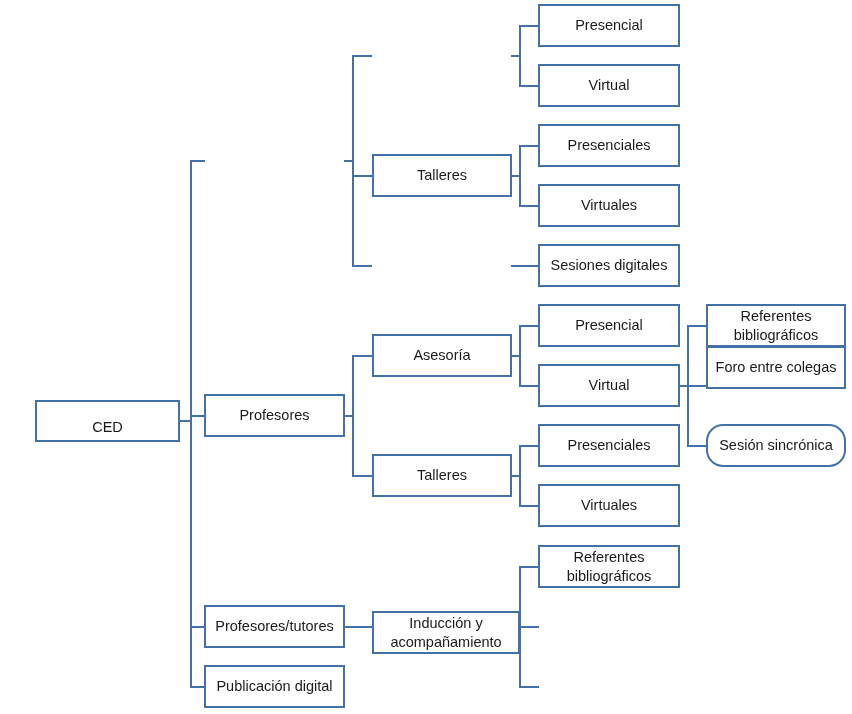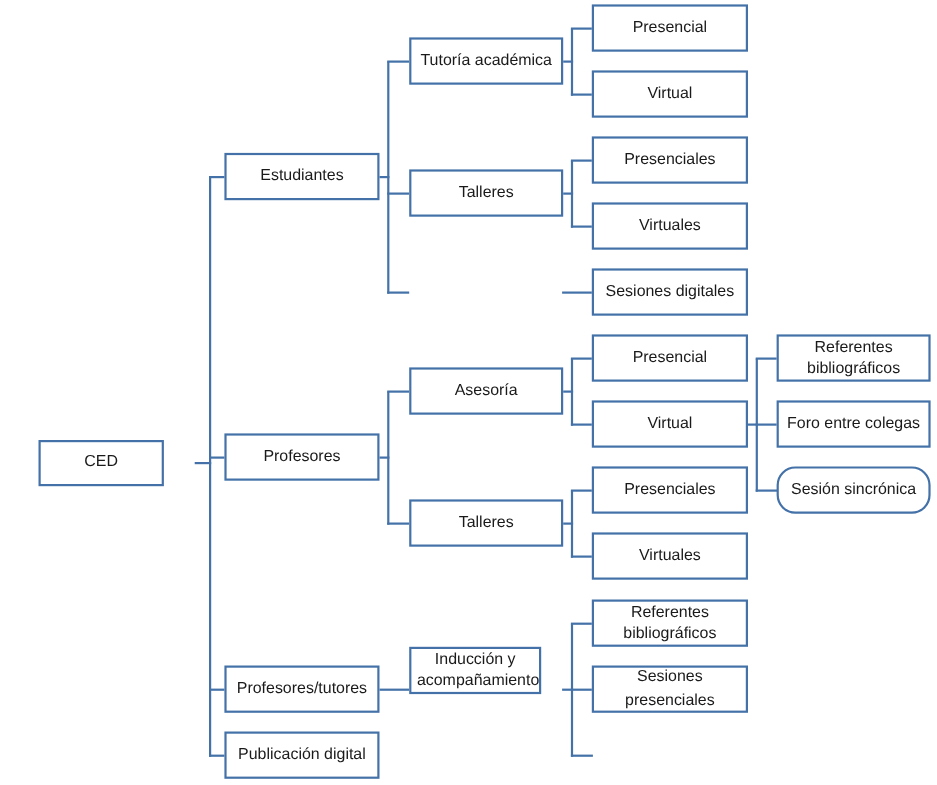--- a/index.html
+++ b/index.html
@@ -94,50 +94,44 @@
   <div class="conn h" style="left:687px; top:445px; width:20px;"></div>
 
   <div class="conn h" style="left:344px; top:626px; width:28px;"></div>
 
   <div class="conn h" style="left:511px; top:626px; width:10px;"></div>
   <div class="conn v" style="left:519px; top:567px; height:121px;"></div>
   <div class="conn h" style="left:519px; top:566px; width:20px;"></div>
   <div class="conn h" style="left:519px; top:626px; width:20px;"></div>
   <div class="conn h" style="left:519px; top:686px; width:20px;"></div>
 
-  <div class="node" style="left:35px; top:400px; width:114px; height:42px; flex-direction:row; justify-content:flex-end;">
+  <div class="node" style="left:35px; top:400px; width:145px; height:42px; flex-direction:column; justify-content:flex-end;">
     <span>CED</span>
   </div>
 
-  <div class="node" style="left:204px; top:139px; width:141px; height:43px;">
-    <span>Estudiantes</span>
-  </div>
   <div class="node" style="left:204px; top:394px; width:141px; height:43px;">
     <span>Profesores</span>
   </div>
   <div class="node" style="left:204px; top:605px; width:141px; height:43px;">
     <span>Profesores/tutores</span>
   </div>
   <div class="node" style="left:204px; top:665px; width:141px; height:43px;">
     <span>Publicación digital</span>
   </div>
 
-  <div class="node" style="left:372px; top:34px; width:140px; height:43px;">
-    <span>Tutoría académica</span>
-  </div>
   <div class="node" style="left:372px; top:154px; width:140px; height:43px;">
     <span>Talleres</span>
   </div>
   <div class="node" style="left:372px; top:334px; width:140px; height:43px;">
     <span>Asesoría</span>
   </div>
   <div class="node" style="left:372px; top:454px; width:140px; height:43px;">
     <span>Talleres</span>
   </div>
-  <div class="node" style="left:372px; top:588px; width:120px; height:43px; flex-direction:column; justify-content:center; line-height:1.25;">
+  <div class="node" style="left:372px; top:611px; width:148px; height:43px; flex-direction:column; justify-content:center; line-height:1.25;">
     <span>Inducción y</span>
     <span>acompañamiento</span>
   </div>
 
   <div class="node" style="left:538px; top:4px; width:142px; height:43px;">
     <span>Presencial</span>
   </div>
   <div class="node" style="left:538px; top:64px; width:142px; height:43px;">
     <span>Virtual</span>
   </div>
@@ -159,28 +153,25 @@
   <div class="node" style="left:538px; top:424px; width:142px; height:43px;">
     <span>Presenciales</span>
   </div>
   <div class="node" style="left:538px; top:484px; width:142px; height:43px;">
     <span>Virtuales</span>
   </div>
   <div class="node" style="left:538px; top:545px; width:142px; height:43px; flex-direction:column; justify-content:center; line-height:1.25;">
     <span>Referentes</span>
     <span>bibliográficos</span>
   </div>
-  <div class="node" style="left:538px; top:605px; width:142px; height:43px;">
-    <span>Sesiones presenciales</span>
-  </div>
 
   <div class="node" style="left:706px; top:304px; width:140px; height:43px; flex-direction:column; justify-content:center; line-height:1.25;">
     <span>Referentes</span>
     <span>bibliográficos</span>
   </div>
-  <div class="node" style="left:706px; top:364px; width:140px; height:43px;">
+  <div class="node" style="left:706px; top:346px; width:140px; height:43px;">
     <span>Foro entre colegas</span>
   </div>
   <div class="node" style="left:706px; top:424px; width:140px; height:43px;border-radius:17px;">
     <span>Sesión sincrónica</span>
   </div>
 
 </div>
 
 </body></html>

